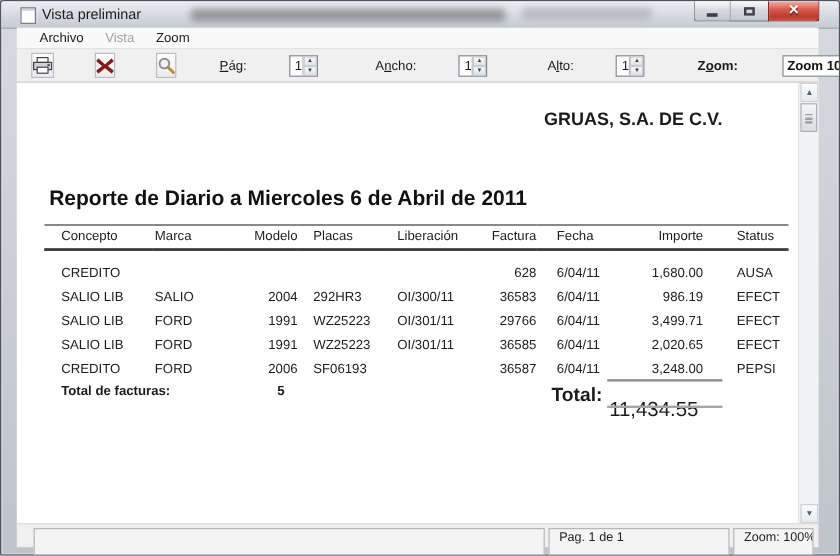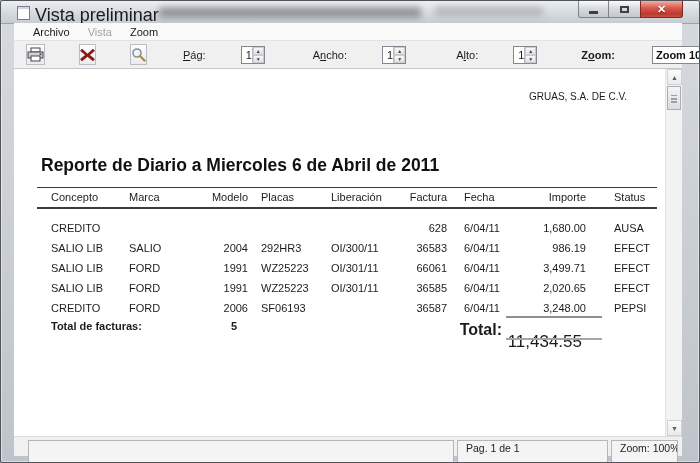--- a/index.html
+++ b/index.html
@@ -4,21 +4,21 @@
 <style>
   html,body{margin:0;padding:0;background:#9aa0a6;font-family:"Liberation Sans",sans-serif;}
   .window{position:relative;width:700px;height:463px;background:linear-gradient(#d6dade,#bfc4ca);
     border:1px solid #50555b;border-radius:3px 3px 2px 2px;box-sizing:border-box;overflow:hidden;
     box-shadow:inset 0 0 0 1px rgba(255,255,255,.45);}
   
   .titlebar{position:absolute;left:0;top:0;right:0;height:22px;
     background:linear-gradient(#eceff3,#d3d8de 60%,#c7ccd3);border-bottom:1px solid #9ea3aa;}
   .titlebar .win-icon{position:absolute;left:16px;top:5px;width:11px;height:12px;background:#fdfdfd;
     border:1px solid #7a7e84;box-shadow:inset 0 2px 0 #c9d6e8;}
-  .titlebar .title{position:absolute;left:34px;top:4px;font-size:18px;color:#1b1b1b;}
+  .titlebar .title{position:absolute;left:34px;top:4px;font-size:12px;color:#1b1b1b;}
   .smudge-a{position:absolute;left:158px;top:6px;width:262px;height:11px;background:rgba(70,70,72,.45);filter:blur(3px);border-radius:3px;}
   .smudge-b{position:absolute;left:434px;top:5px;width:108px;height:10px;background:rgba(110,110,112,.30);filter:blur(3px);border-radius:3px;}
   .caption-buttons{position:absolute;top:0;right:16px;display:flex;}
   .cap-btn{width:31px;height:17px;box-sizing:border-box;border:1px solid #80858b;border-top:none;
     background:linear-gradient(#fbfbfb,#d7dbe0 45%,#c3c8cf);display:flex;align-items:center;justify-content:center;}
   .cap-btn.min{border-radius:0 0 0 3px;}
   .cap-btn.max{border-left:none;border-right:none;}
   .cap-btn.close{width:43px;border-radius:0 0 3px 0;
     background:linear-gradient(#f2b0a6,#d9564a 45%,#bc3a2f 80%,#c94e3e);border-color:#7e2a22;}
   .glyph-min{width:9px;height:3px;background:#3c4046;margin-top:6px;}
@@ -45,21 +45,21 @@
     font-size:5px;line-height:6px;color:#404040;text-align:center;overflow:hidden;}
   .ml4{margin-left:4px;} .ml16{margin-left:16px;} .ml18{margin-left:18px;} .ml12{margin-left:12px;}
   .zoom-combo{margin-left:5px;width:66px;height:18px;box-sizing:border-box;border:1px solid #828790;background:#fff;
     display:flex;align-items:stretch;}
   .zoom-combo .combo-text{flex:1;font-size:11px;font-weight:bold;color:#111;padding:2px 0 0 3px;white-space:nowrap;overflow:hidden;}
   .combo-arrow{width:14px;background:linear-gradient(#f6f6f6,#dcdcdc);border-left:1px solid #b9bcc4;
     font-size:7px;color:#333;display:flex;align-items:center;justify-content:center;}
   .bold-label{font-weight:bold;}
   
   .preview{position:absolute;left:13px;right:17px;top:68px;bottom:26px;background:#fff;overflow:hidden;}
-  .company{position:absolute;top:22px;right:55px;font-size:10px;color:#1c1c1c;}
+  .company{position:absolute;top:22px;right:80px;font-size:15px;color:#1c1c1c;font-weight:bold;}
   .report-title{position:absolute;left:27px;top:86px;font-size:17.5px;font-weight:bold;color:#111;white-space:nowrap;}
   table.report{position:absolute;left:23px;top:118px;width:620px;table-layout:fixed;border-collapse:collapse;
     border-top:1px solid #3c3c3c;font-size:11px;color:#1c1c1c;}
   table.report th{font-weight:normal;text-align:left;border-bottom:2px solid #3c3c3c;padding:3px 0 4px;white-space:nowrap;}
   table.report td{height:20px;padding:0;white-space:nowrap;overflow:hidden;}
   table.report tbody tr:first-child td{padding-top:9px;}
   table.report th:nth-child(1),table.report td:nth-child(1){padding-left:14px;}
   table.report th:nth-child(2),table.report td:nth-child(2){padding-left:2px;}
   table.report th:nth-child(3),table.report td:nth-child(3){text-align:right;}
   table.report th:nth-child(4),table.report td:nth-child(4){padding-left:13px;}
@@ -225,21 +225,21 @@
             <td>6/04/11</td>
             <td>986.19</td>
             <td>EFECT</td>
           </tr>
           <tr>
             <td>SALIO LIB</td>
             <td>FORD</td>
             <td>1991</td>
             <td>WZ25223</td>
             <td>OI/301/11</td>
-            <td>66061</td>
+            <td>29766</td>
             <td>6/04/11</td>
             <td>3,499.71</td>
             <td>EFECT</td>
           </tr>
           <tr>
             <td>SALIO LIB</td>
             <td>FORD</td>
             <td>1991</td>
             <td>WZ25223</td>
             <td>OI/301/11</td>

